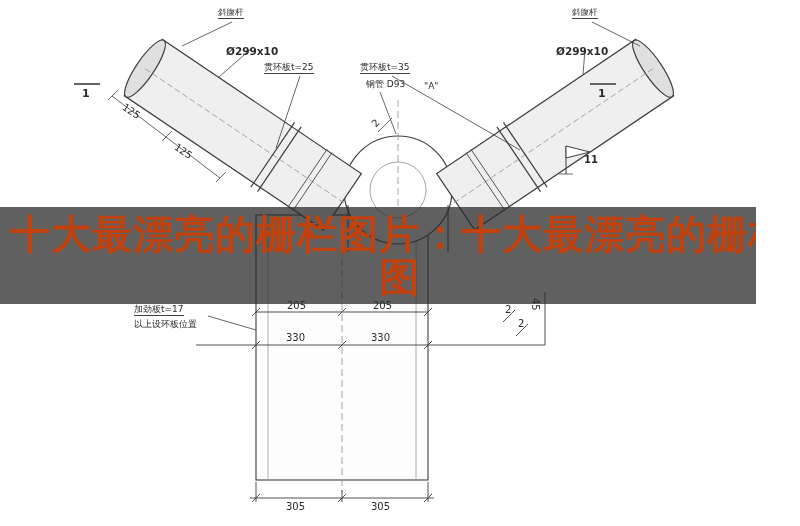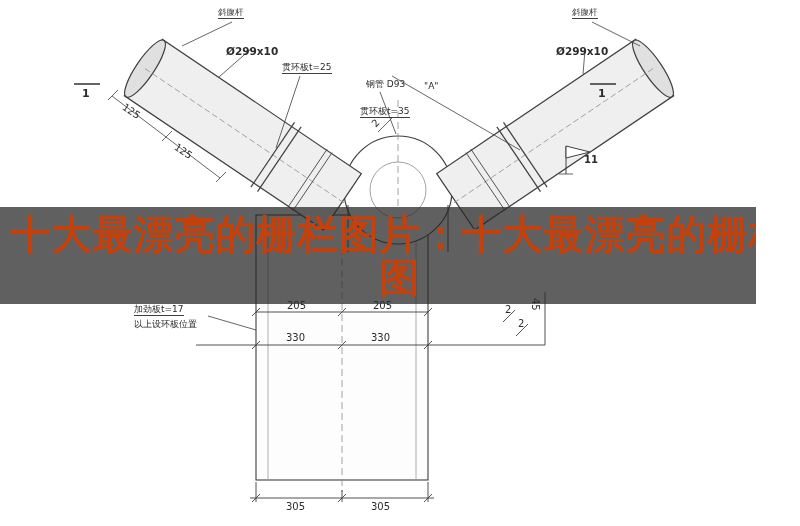--- a/index.html
+++ b/index.html
@@ -123,22 +123,22 @@
       <line x1="559" y1="174" x2="573" y2="174" stroke-width="0.8"></line>
     </g>
   </svg>
 
   <span class="lbl tag" style="left:218px;top:8px;">斜腹杆</span>
   <span class="lbl tag" style="left:572px;top:8px;">斜腹杆</span>
 
   <span class="lbl spec" style="left:226px;top:34px;">Ø299x10</span>
   <span class="lbl spec" style="left:556px;top:34px;">Ø299x10</span>
 
-  <span class="lbl ann u" style="left:282px;top:63px;">贯环板t=25</span>
-  <span class="lbl ann u" style="left:360px;top:63px;margin-top:44px;">贯环板t=35</span>
+  <span class="lbl ann u" style="left:264px;top:63px;">贯环板t=25</span>
+  <span class="lbl ann u" style="left:360px;top:63px;">贯环板t=35</span>
   <span class="lbl ann" style="left:366px;top:80px;">钢管 D93</span>
   <span class="lbl ann" style="left:424px;top:82px;">"A"</span>
 
   <span class="lbl sec" style="left:82px;top:88px;">1</span>
   <span class="lbl sec" style="left:598px;top:88px;">1</span>
 
   <span class="lbl dim rot34" style="left:126px;top:102px;">125</span>
   <span class="lbl dim rot34" style="left:178px;top:142px;">125</span>
 
   <span class="lbl dim rotm45" style="left:370px;top:122px;">2</span>

